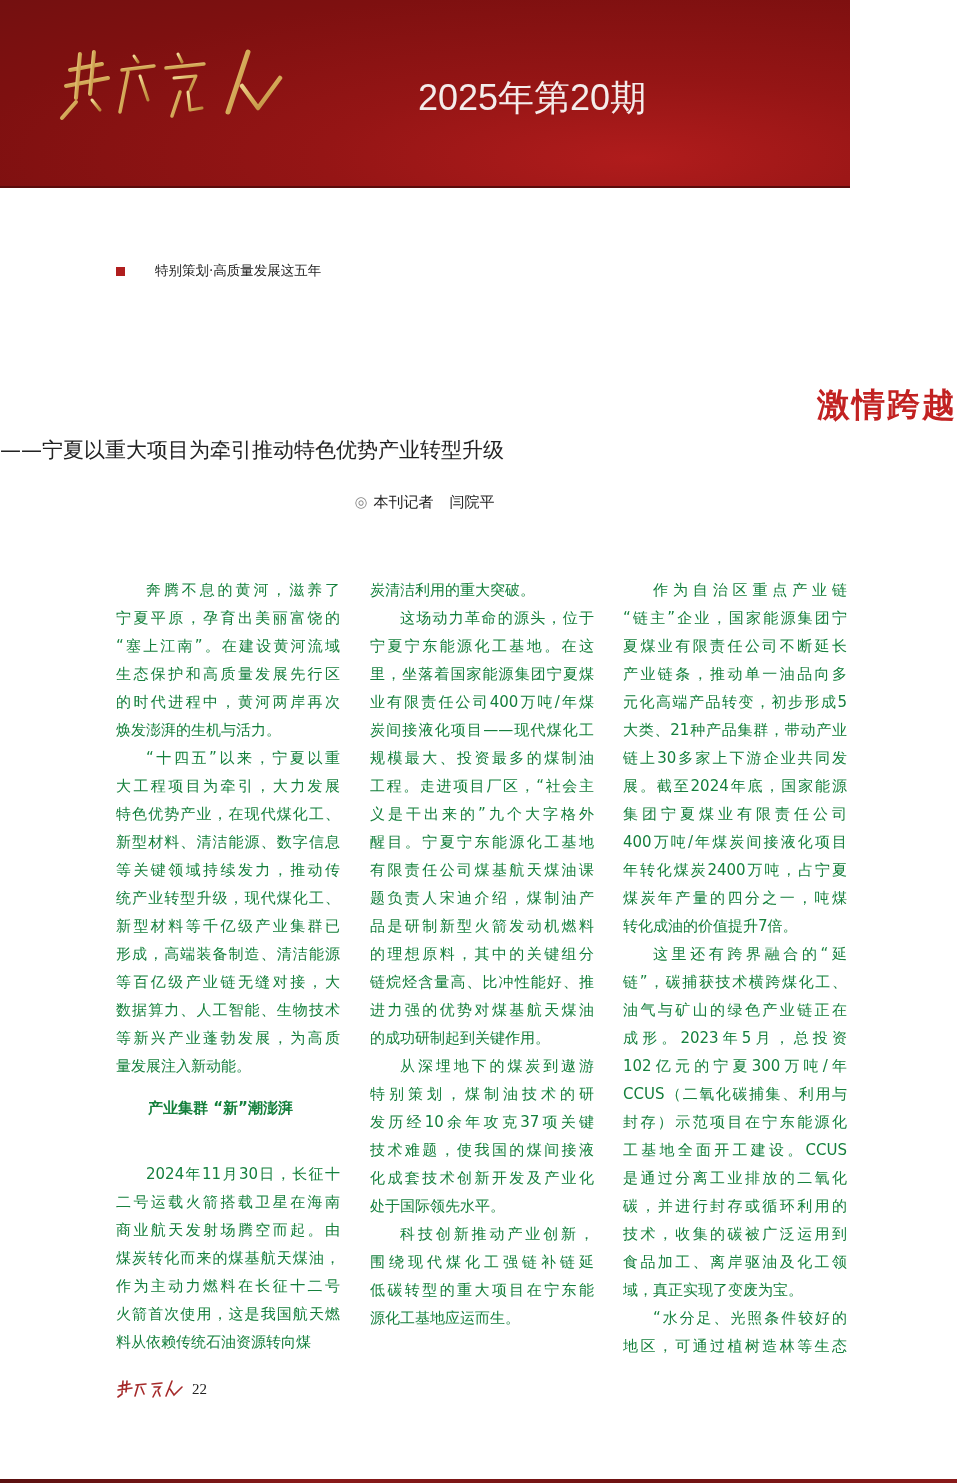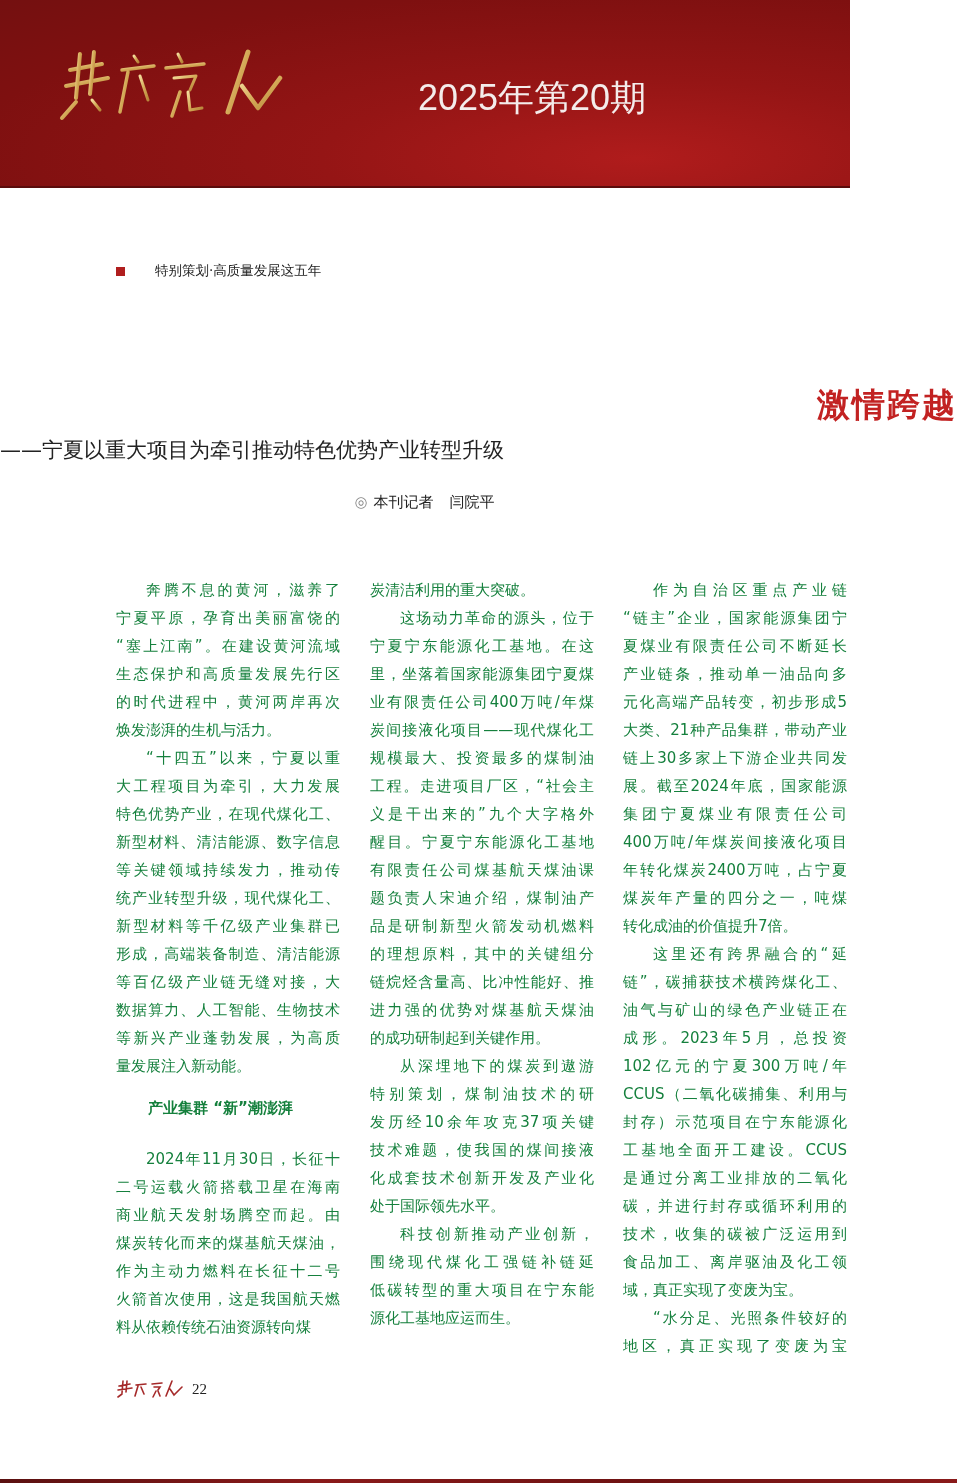--- a/index.html
+++ b/index.html
@@ -45,21 +45,21 @@
   .byline .mark { color: #888; margin-right: 6px; }
   .byline .role { margin-right: 16px; }
   .col {
     position: absolute; top: 576px; width: 224px;
     font-size: 15px; line-height: 28px; color: #15803d;
   }
   .col .line { white-space: nowrap; height: 28px; text-align: justify; text-align-last: justify; overflow: hidden; }
   .col .line.last { text-align-last: left; }
   .col .line.indent { padding-left: 30px; }
   .col .heading {
-    font-weight: bold; font-size: 15px; padding-left: 32px; height: 28px; margin-top: 14px; margin-bottom: 23px;
+    font-weight: bold; font-size: 15px; padding-left: 32px; height: 28px; margin-top: 14px; margin-bottom: 38px;
   }
   #col1 { left: 116px; }
   #col2 { left: 370px; }
   #col3 { left: 623px; }
   .footer {
     position: absolute; left: 116px; top: 1378px; display: flex; align-items: flex-end;
   }
   .footer .flogo { width: 68px; height: 20px; }
   .footer .pageno {
     font-family: "Liberation Serif", serif; font-size: 15px; color: #222; margin-left: 8px;
@@ -216,21 +216,21 @@
       <div class="line">封存）示范项目在宁东能源化</div>
       <div class="line">工基地全面开工建设。CCUS</div>
       <div class="line">是通过分离工业排放的二氧化</div>
       <div class="line">碳，并进行封存或循环利用的</div>
       <div class="line">技术，收集的碳被广泛运用到</div>
       <div class="line">食品加工、离岸驱油及化工领</div>
       <div class="line last">域，真正实现了变废为宝。</div>
     </div>
     <div class="para">
       <div class="line indent">“水分足、光照条件较好的</div>
-      <div class="line">地区，真正实现了变废为宝</div>
+      <div class="line">地区，可通过植树造林等生态</div>
     </div>
   </div>
 
 <div class="footer">
   <svg class="flogo" viewBox="0 0 68 20">
     <g fill="none" stroke="#a52a2a" stroke-linecap="round" stroke-width="1.6">
       <path d="M3 8 L14 6 M2 12 L16 10 M7 3 L6 15 M11 3 L10 14 M6 16 L2 19"></path>
       <path d="M20 7 L30 6 M22 8 L19 18 M25 9 L28 16"></path>
       <path d="M36 6 L46 5 M38 9 L44 9 L42 12 M40 13 L37 19 M42 13 L44 18"></path>
       <path d="M56 3 L50 18 M54 11 L58 17 L66 9"></path>

